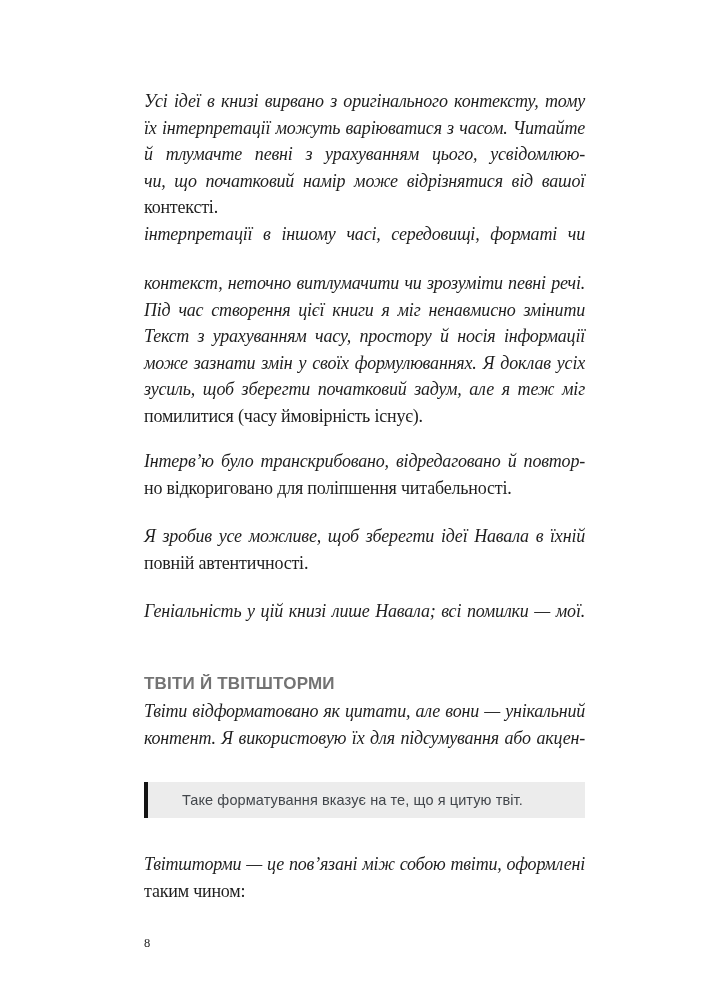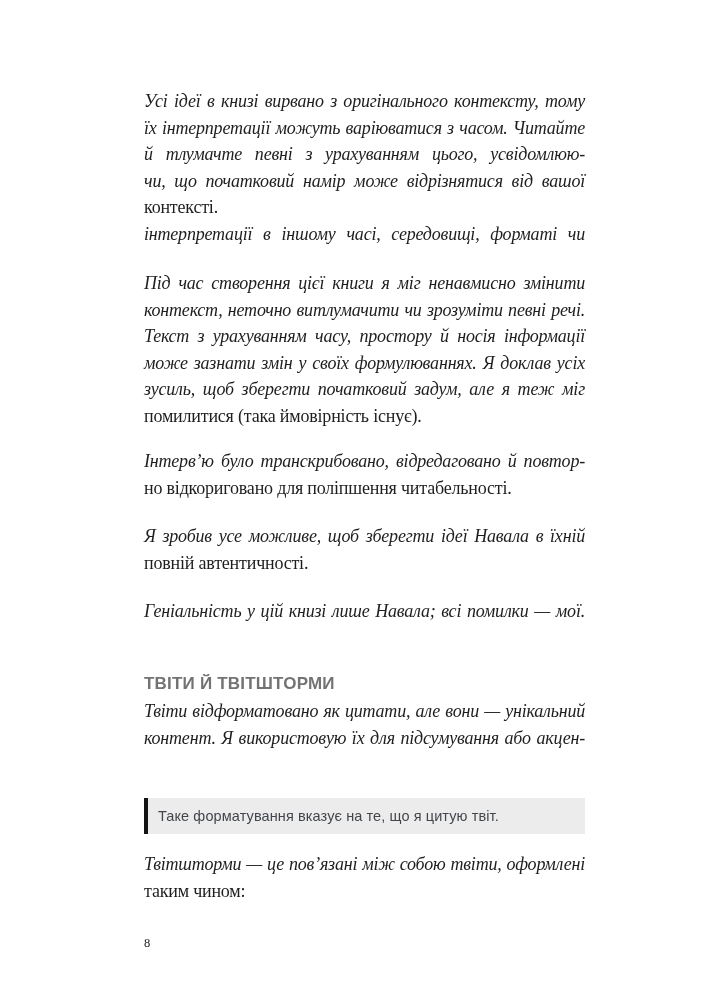--- a/index.html
+++ b/index.html
@@ -36,28 +36,28 @@
     font-weight: 700;
     font-size: 17px;
     line-height: 24px;
     letter-spacing: 0.2px;
     color: #737373;
   }
   .quote-box {
     position: absolute;
     left: 144px;
     width: 441px;
-    top: 798px;
+    top: 782px;
     height: 36px;
     box-sizing: border-box;
     background: #ececec;
     border-left: 4px solid #141414;
     display: flex;
     align-items: center;
-    padding-left: 10px;
+    padding-left: 34px;
   }
   .quote-text {
     font-family: "Liberation Sans", sans-serif;
     font-size: 14.5px;
     color: #42464b;
     letter-spacing: 0.1px;
   }
   .page-number {
     position: absolute;
     left: 144px;
@@ -72,26 +72,26 @@
 <div class="col para" style="top:88px">
   <div class="line just">Усі ідеї в книзі вирвано з оригінального контексту, тому</div>
   <div class="line just">їх інтерпретації можуть варіюватися з часом. Читайте</div>
   <div class="line just">й тлумачте певні з урахуванням цього, усвідомлюю-</div>
   <div class="line just">чи, що початковий намір може відрізнятися від вашої</div>
   <div class="line">контексті.</div>
   <div class="line just">інтерпретації в іншому часі, середовищі, форматі чи</div>
 </div>
 
 <div class="col para" style="top:270px">
+  <div class="line just">контекст, неточно витлумачити чи зрозуміти певні речі.</div>
   <div class="line just">Під час створення цієї книги я міг ненавмисно змінити</div>
-  <div class="line just">контекст, неточно витлумачити чи зрозуміти певні речі.</div>
   <div class="line just">Текст з урахуванням часу, простору й носія інформації</div>
   <div class="line just">може зазнати змін у своїх формулюваннях. Я доклав усіх</div>
   <div class="line just">зусиль, щоб зберегти початковий задум, але я теж міг</div>
-  <div class="line">помилитися (така ймовірність існує).</div>
+  <div class="line">помилитися (часу ймовірність існує).</div>
 </div>
 
 <div class="col para" style="top:448px">
   <div class="line just">Інтерв’ю було транскрибовано, відредаговано й повтор-</div>
   <div class="line">но відкориговано для поліпшення читабельності.</div>
 </div>
 
 <div class="col para" style="top:523px">
   <div class="line just">Я зробив усе можливе, щоб зберегти ідеї Навала в їхній</div>
   <div class="line">повній автентичності.</div>

